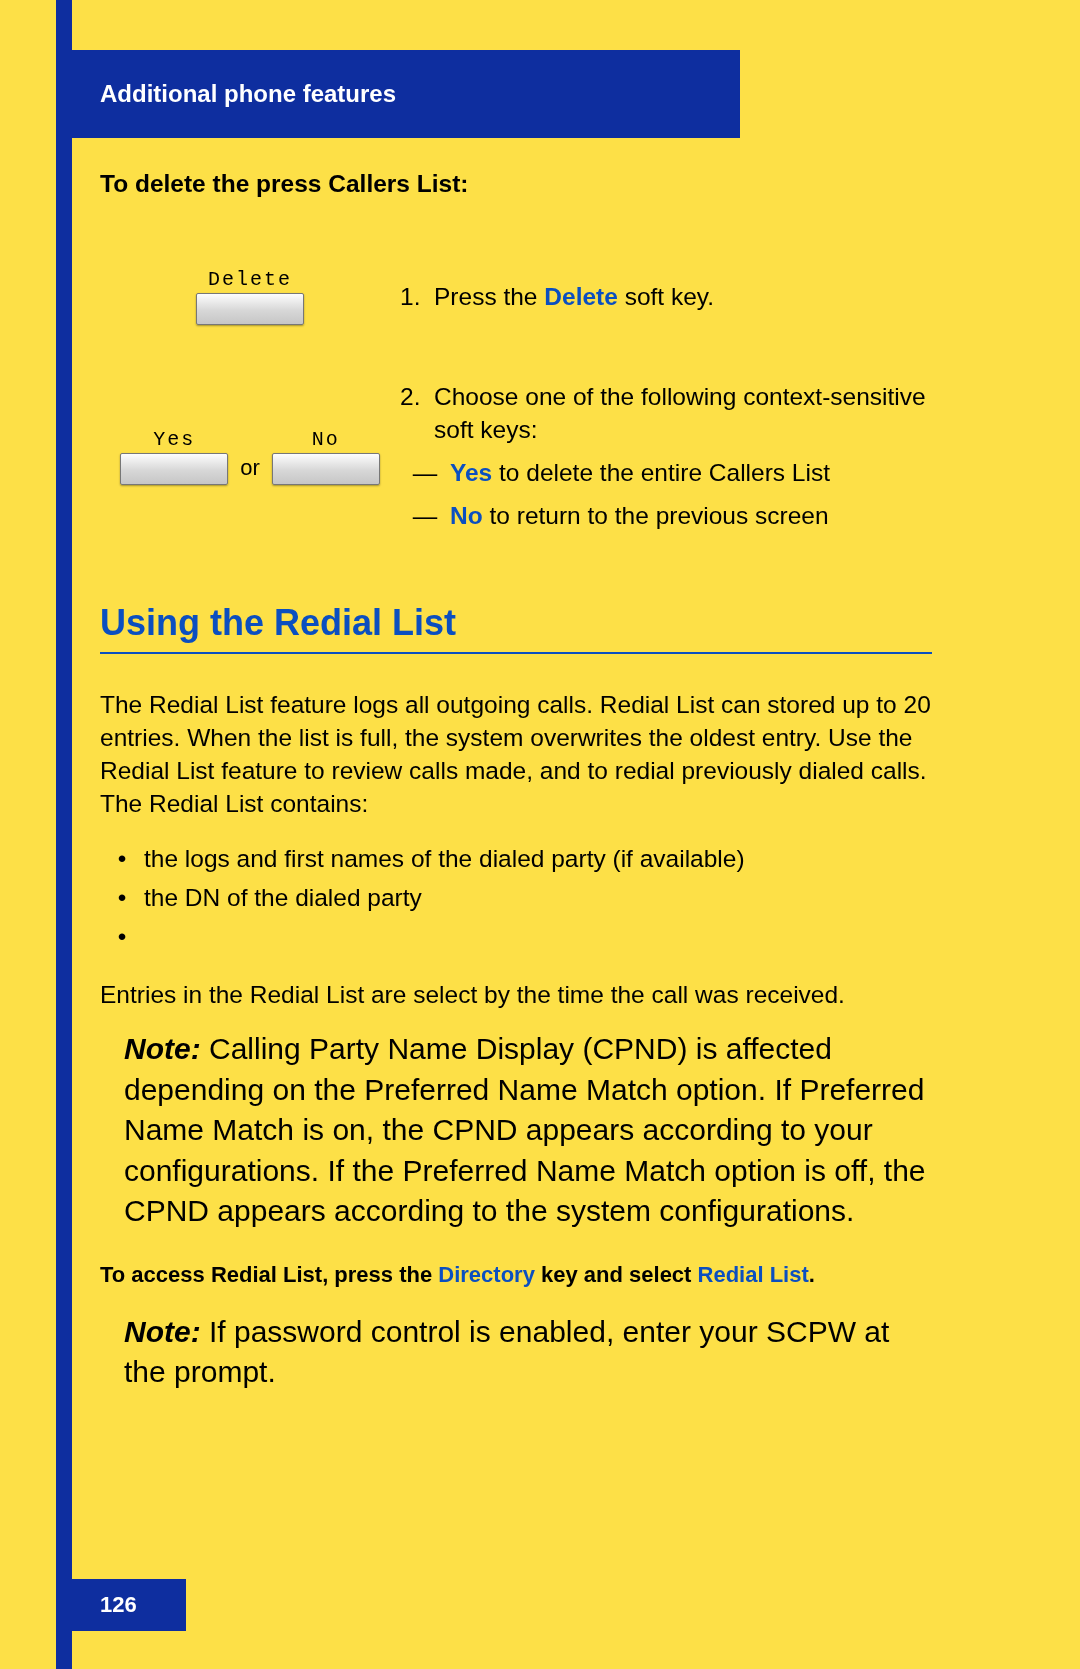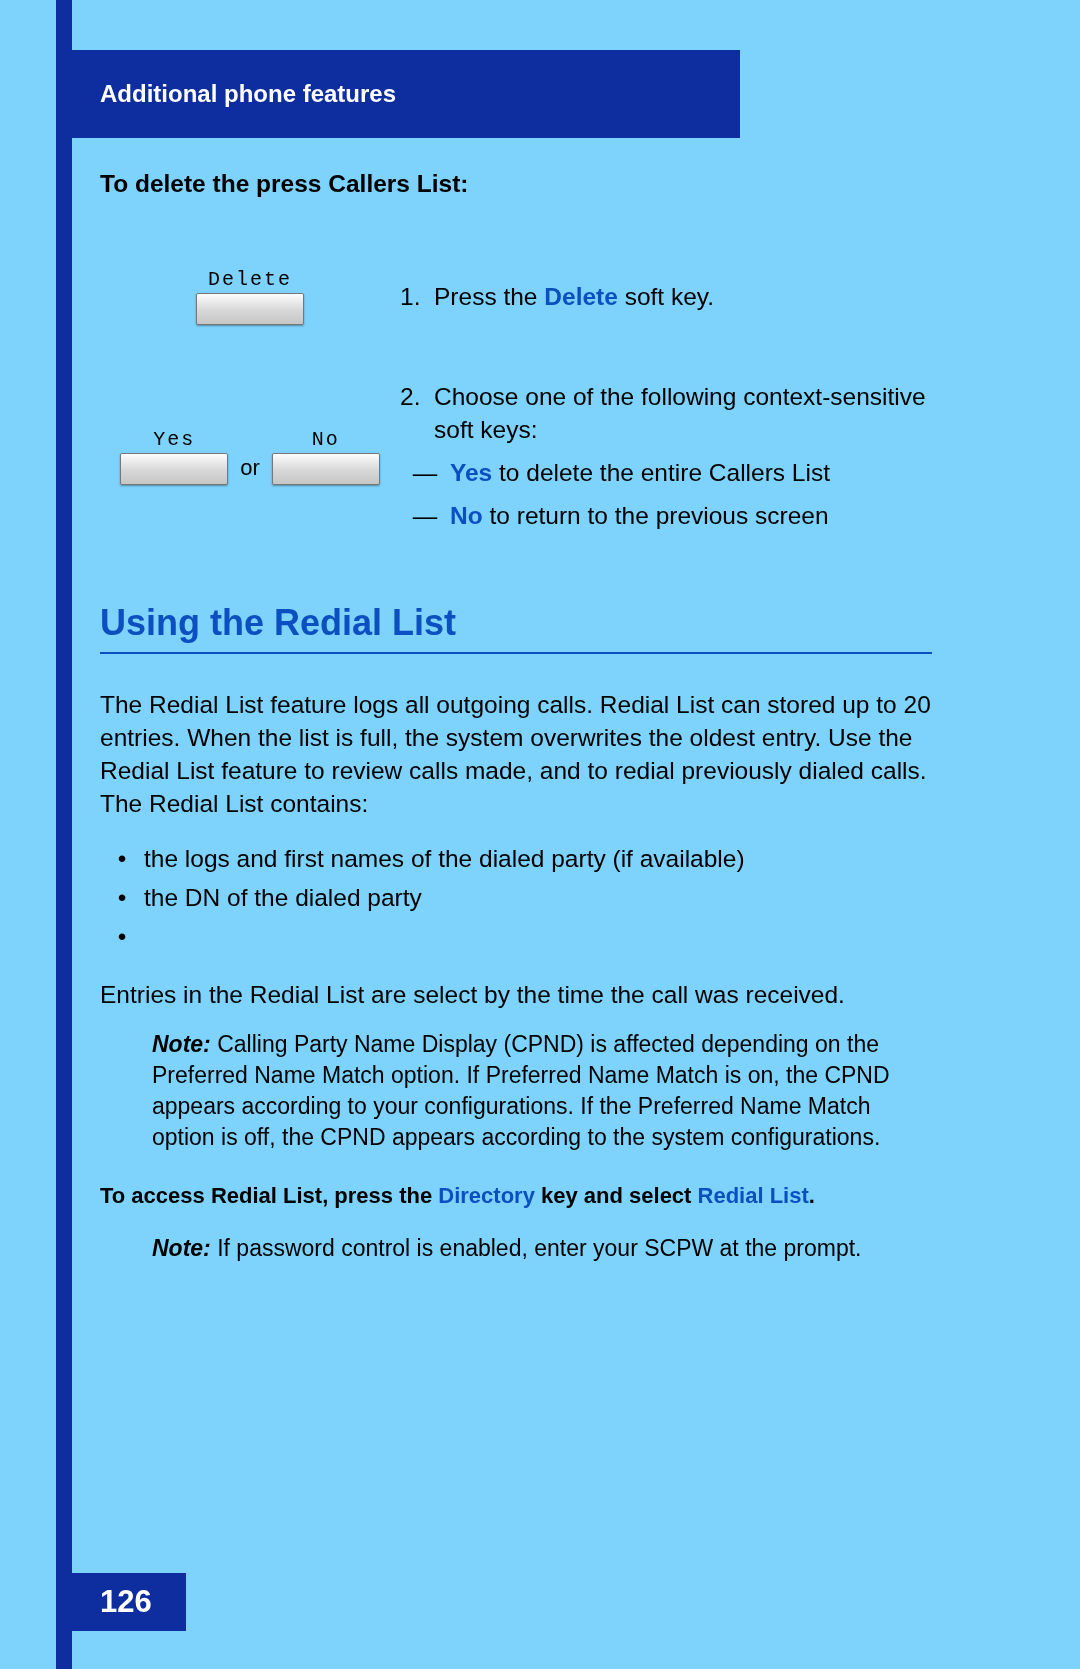--- a/index.html
+++ b/index.html
@@ -7,21 +7,21 @@
     padding: 0;
     background: #fff;
     width: 1080px;
     font-family: Arial, Helvetica, sans-serif;
     color: #000;
   }
   .page {
     position: relative;
     width: 1080px;
     height: 1669px;
-    background: #7dd3fc;
+    background: #fde047;
   }
   
   .spine {
     position: absolute;
     left: 56px;
     top: 0;
     width: 16px;
     height: 1669px;
     background: #0e2e9f;
   }
@@ -146,42 +146,42 @@
   .bullets li {
     list-style: none;
     display: flex;
     font-size: 24.5px;
     line-height: 1.6;
   }
   .bullets li .dot {
     width: 44px; flex: 0 0 44px; text-align: center;
   }
   .note-block {
-    font-size: 23px;
+    font-size: 30px;
     line-height: 1.35;
-    margin-left: 52px;
+    margin-left: 24px;
     margin-bottom: 30px;
   }
   .note-label { font-style: italic; font-weight: bold; }
   .access-line {
     font-size: 22px;
     font-weight: bold;
     margin-bottom: 24px;
   }
   
   .page-tab {
     position: absolute;
     left: 56px;
     bottom: 38px;
     width: 130px;
-    height: 58px;
+    height: 52px;
     background: #0e2e9f;
     color: #fff;
     font-weight: bold;
-    font-size: 31px;
+    font-size: 22px;
     display: flex;
     align-items: center;
     padding-left: 44px;
     box-sizing: border-box;
   }
 </style>
 </head>
 <body>
 
 <div class="page">

